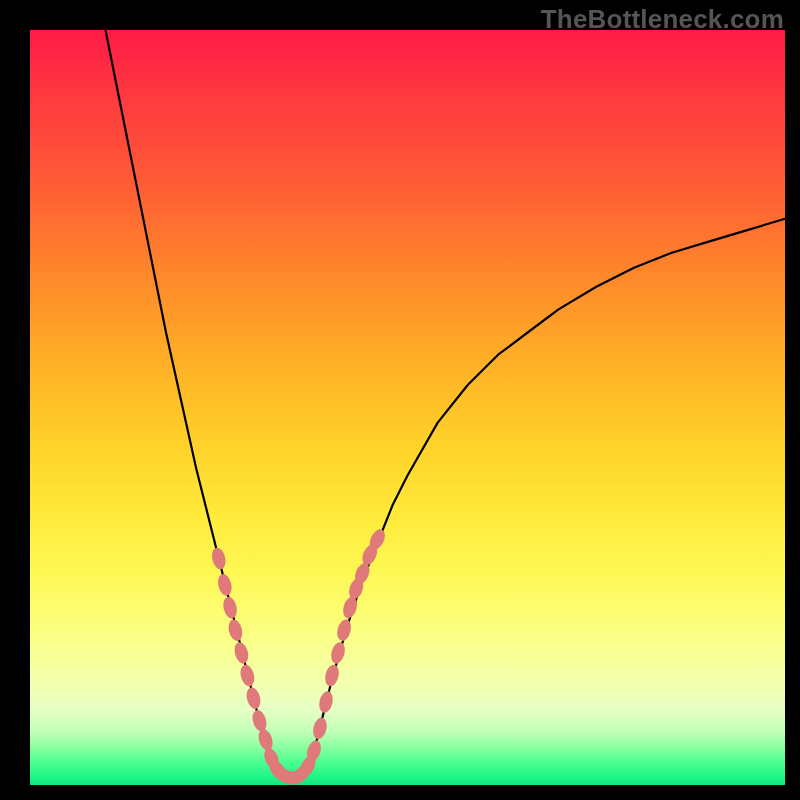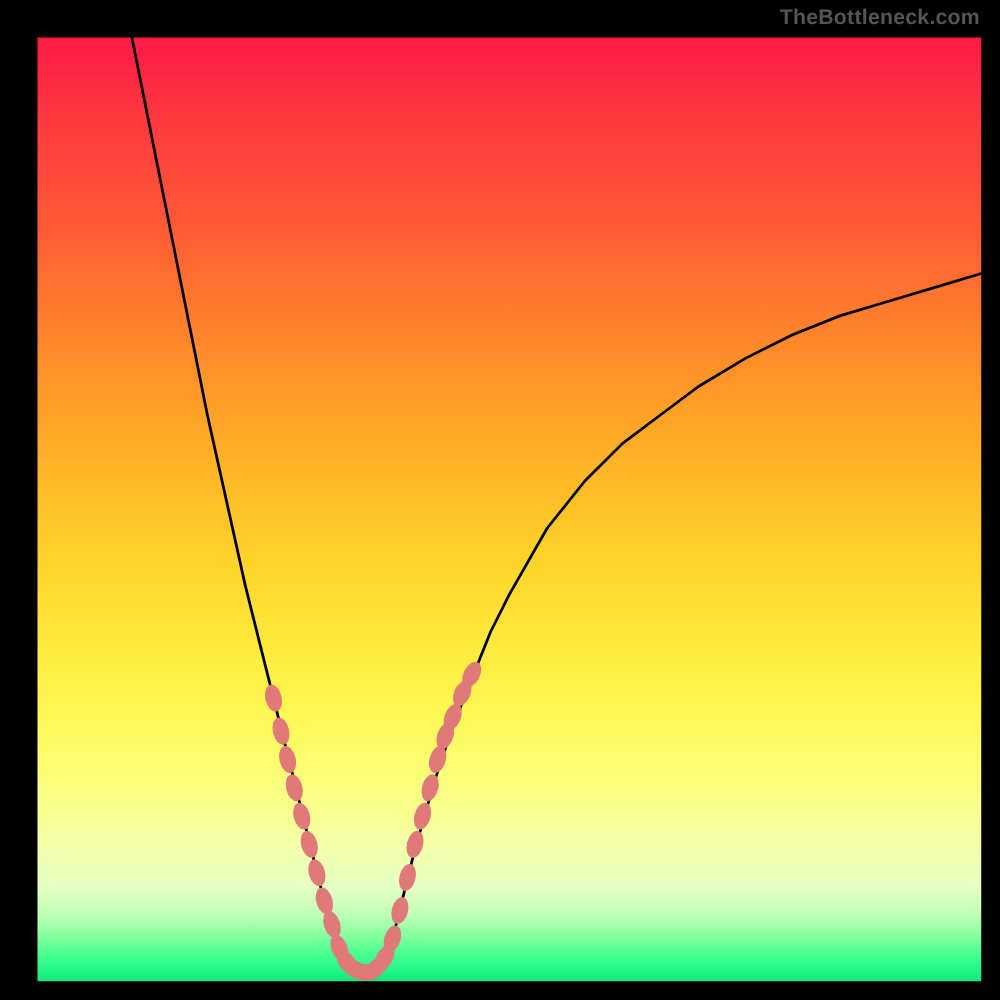--- a/index.html
+++ b/index.html
@@ -41,21 +41,21 @@
       #8affa0 95%,
       #4cff91 97%,
       #1cf585 99%,
       #17e37e 100%
     );
   }
   .watermark {
     position: absolute;
     top: 4px;
     right: 16px;
-    font-size: 17px;
+    font-size: 26px;
     font-weight: 600;
     color: #555;
     letter-spacing: 0.2px;
     user-select: none;
   }
   svg.curves {
     position: absolute;
     left: 0;
     top: 0;
     width: 755px;

